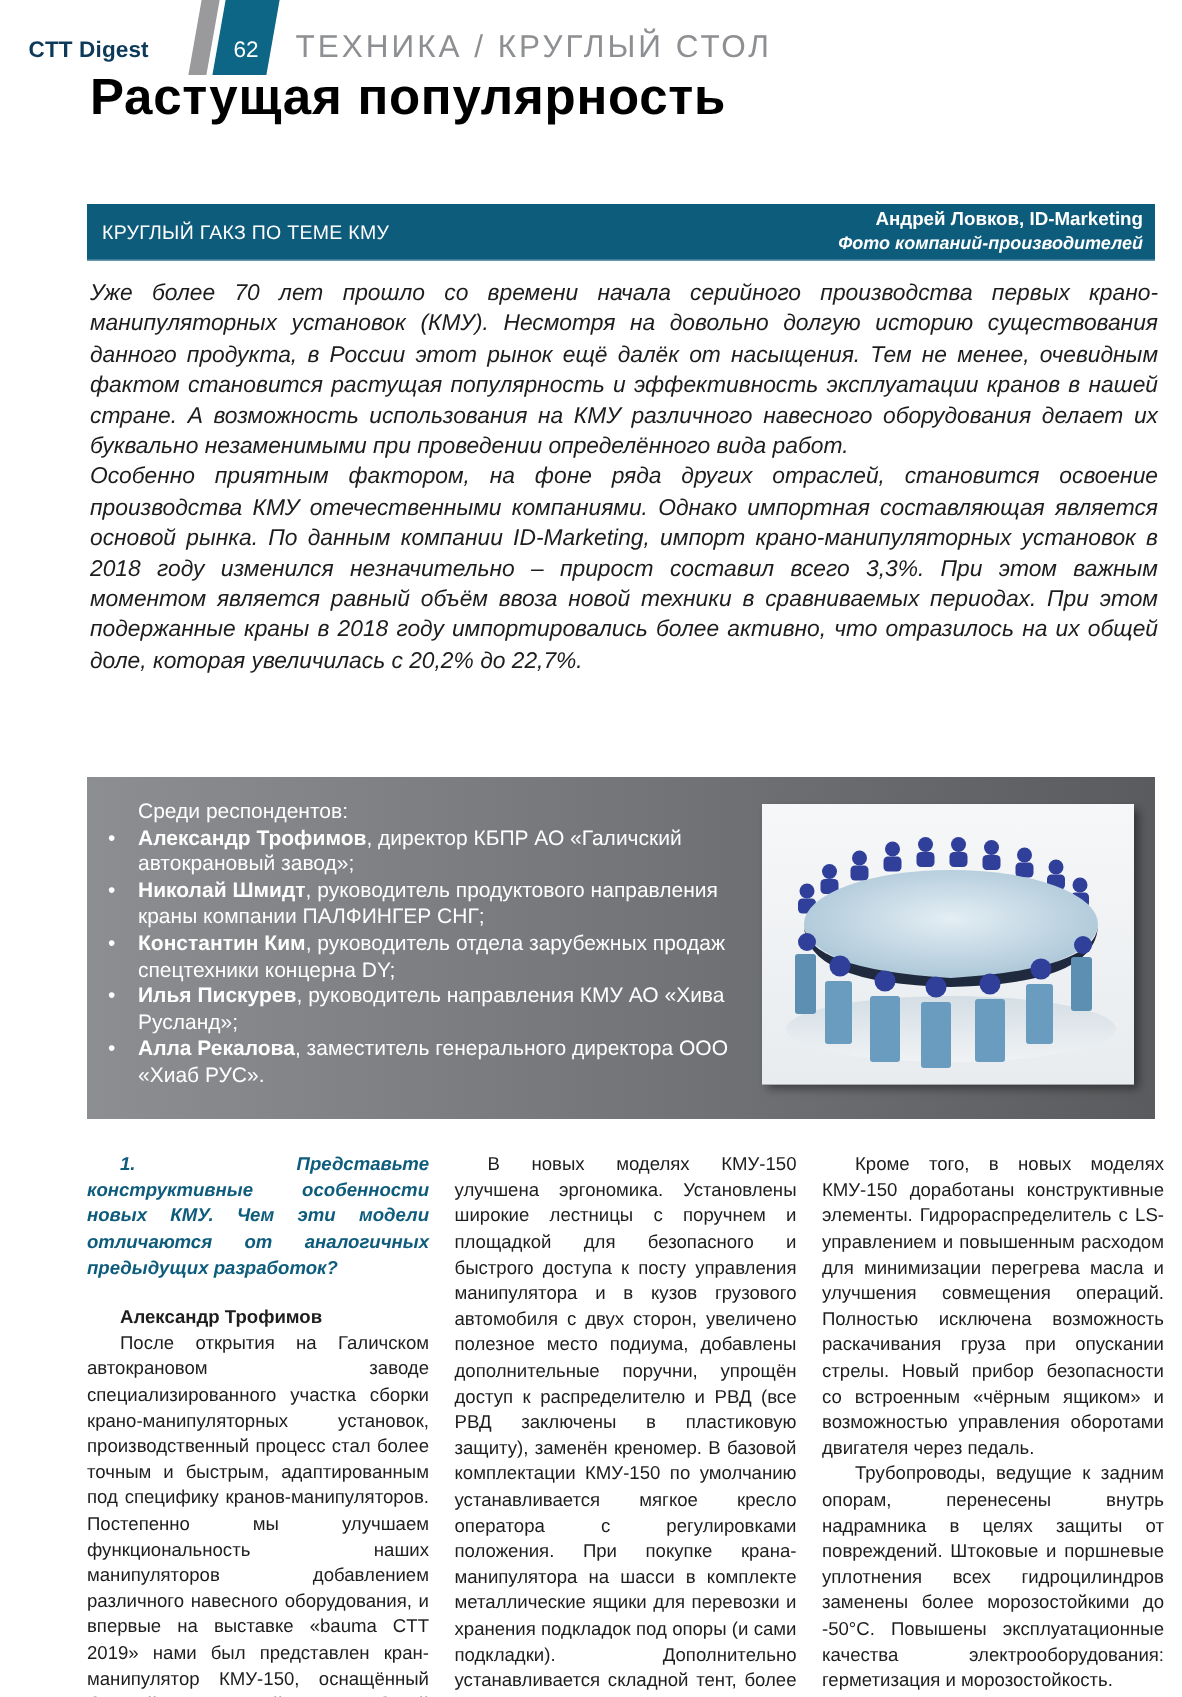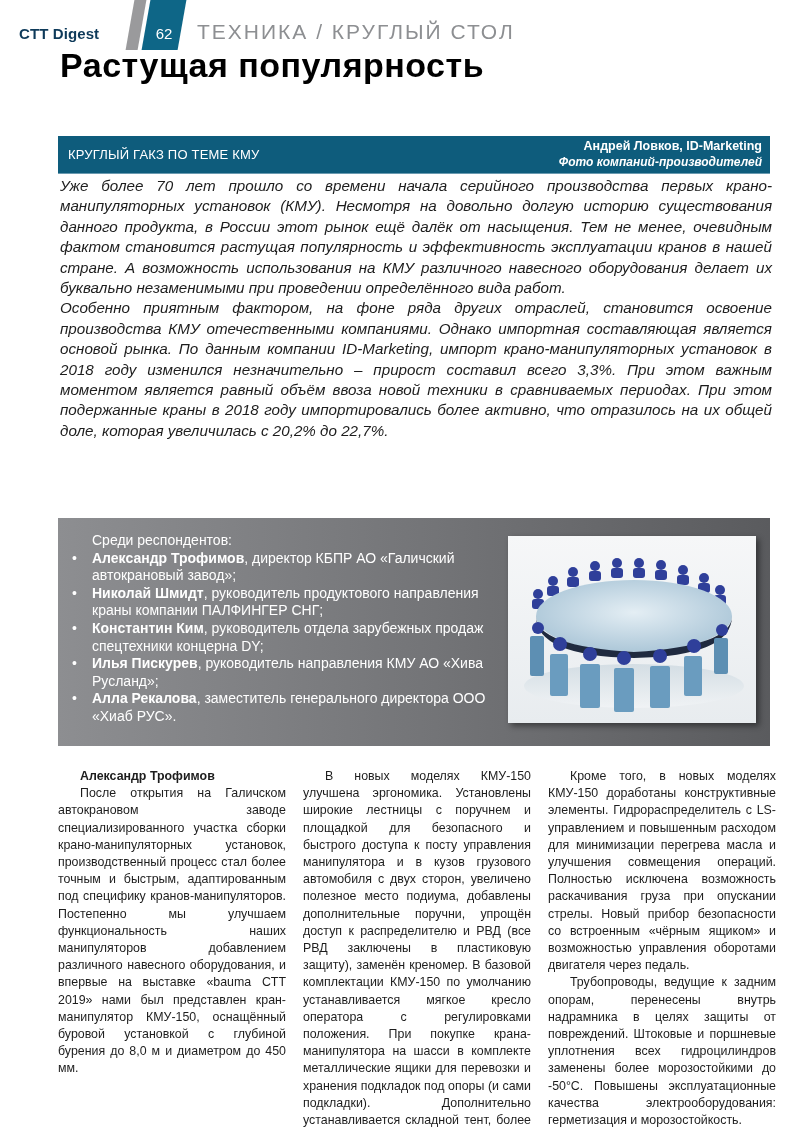--- a/index.html
+++ b/index.html
@@ -26,21 +26,21 @@
   
   .subbar { position: absolute; left: 58px; top: 136px; width: 712px; height: 37px;
             background: #0e5c7c; border-bottom: 1px solid #6a9ab0; }
   .subbar-left { position: absolute; left: 10px; top: 11px; color: #ffffff; font-size: 13px;
                  letter-spacing: 0.2px; }
   .subbar-right { position: absolute; right: 8px; top: 2px; text-align: right; color: #ffffff; }
   .author { font-size: 12.5px; font-weight: bold; line-height: 16px; }
   .photo-credit { font-size: 12px; font-style: italic; font-weight: bold; line-height: 16px; }
 
   
-  .lead { position: absolute; left: 60px; top: 176px; width: 712px; font-style: italic;
+  .lead { position: absolute; left: 60px; top: 186px; width: 712px; font-style: italic;
           font-size: 15.2px; line-height: 20.4px; color: #1d1d1d; text-align: justify; }
   .lead p { margin: 0; }
   .lead p.indent { text-indent: 24px; }
 
   
   .resp-box { position: absolute; left: 58px; top: 518px; width: 712px; height: 228px;
               background: linear-gradient(90deg, #8d8e91 0%, #727376 55%, #5a5b5e 100%); }
   .resp-text { position: absolute; left: 12px; top: 14px; width: 430px; color: #ffffff;
                font-size: 14px; line-height: 17.6px; }
   .resp-head { padding-left: 22px; }
@@ -182,20 +182,21 @@
         <g>
             <circle cx="214" cy="94" r="6" fill="#2f3f9a"></circle>
             <rect x="206" y="102" width="14" height="36" rx="2" fill="#5d8fb3"></rect>
           </g>
       </g>
     </svg>
   </div>
 </div>
 
 <div class="col col1">
+  <p class="question q-ind">1. Представьте конструктивные особенности новых КМУ. Чем эти модели отличаются от аналогичных предыдущих разработок?</p>
   <p class="speaker">Александр Трофимов</p>
   <p class="ind">После открытия на Галичском автокрановом заводе специализированного участка сборки крано-манипуляторных установок, производственный процесс стал более точным и быстрым, адаптированным под специфику кранов-манипуляторов. Постепенно мы улучшаем функциональность наших манипуляторов добавлением различного навесного оборудования, и впервые на выставке «bauma CTT 2019» нами был представлен кран-манипулятор КМУ-150, оснащённый буровой установкой с глубиной бурения до 8,0 м и диаметром до 450 мм.</p>
 </div>
 
 <div class="col col2">
   <p class="ind">В новых моделях КМУ-150 улучшена эргономика. Установлены широкие лестницы с поручнем и площадкой для безопасного и быстрого доступа к посту управления манипулятора и в кузов грузового автомобиля с двух сторон, увеличено полезное место подиума, добавлены дополнительные поручни, упрощён доступ к распределителю и РВД (все РВД заключены в пластиковую защиту), заменён креномер. В базовой комплектации КМУ-150 по умолчанию устанавливается мягкое кресло оператора с регулировками положения. При покупке крана-манипулятора на шасси в комплекте металлические ящики для перевозки и хранения подкладок под опоры (и сами подкладки). Дополнительно устанавливается складной тент, более приспособленный для защиты оператора от дождя, ветра, солнца, снега.</p>
 </div>
 
 <div class="col col3">
   <p class="ind">Кроме того, в новых моделях КМУ-150 доработаны конструктивные элементы. Гидрораспределитель с LS-управлением и повышенным расходом для минимизации перегрева масла и улучшения совмещения операций. Полностью исключена возможность раскачивания груза при опускании стрелы. Новый прибор безопасности со встроенным «чёрным ящиком» и возможностью управления оборотами двигателя через педаль.</p>

